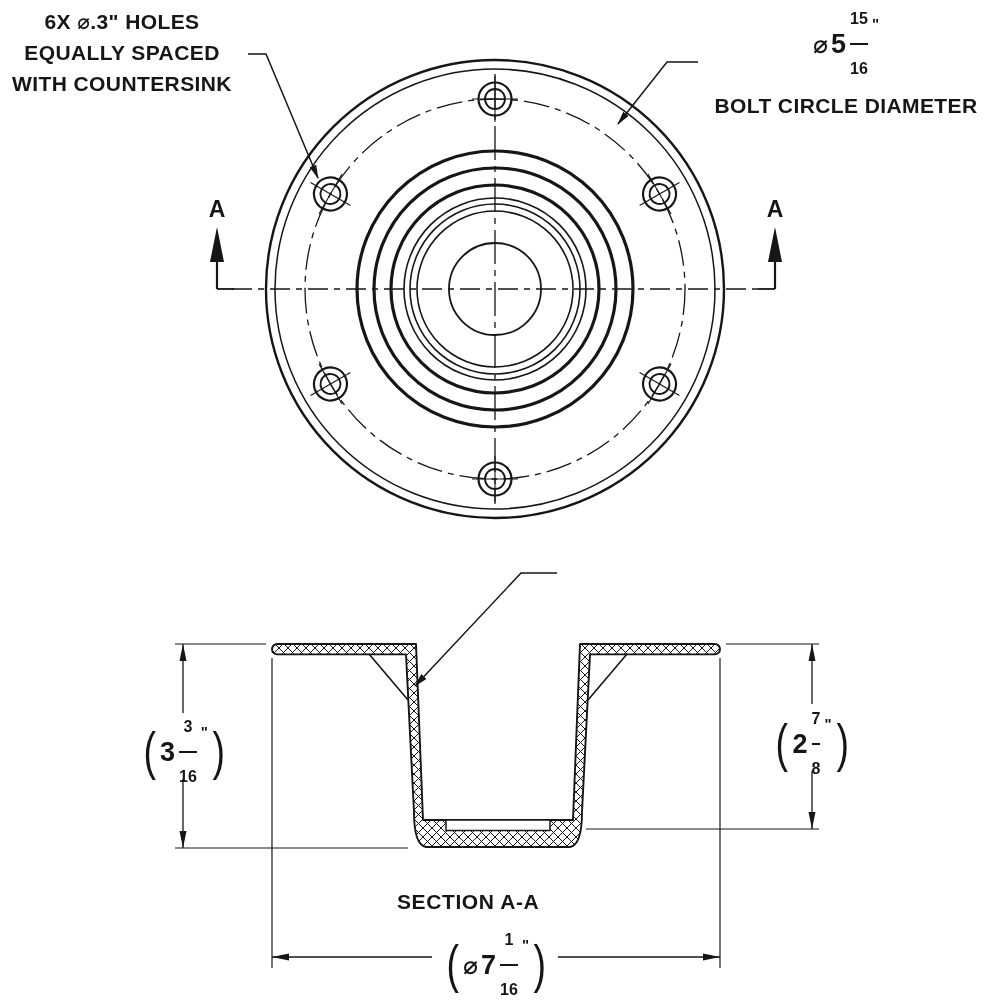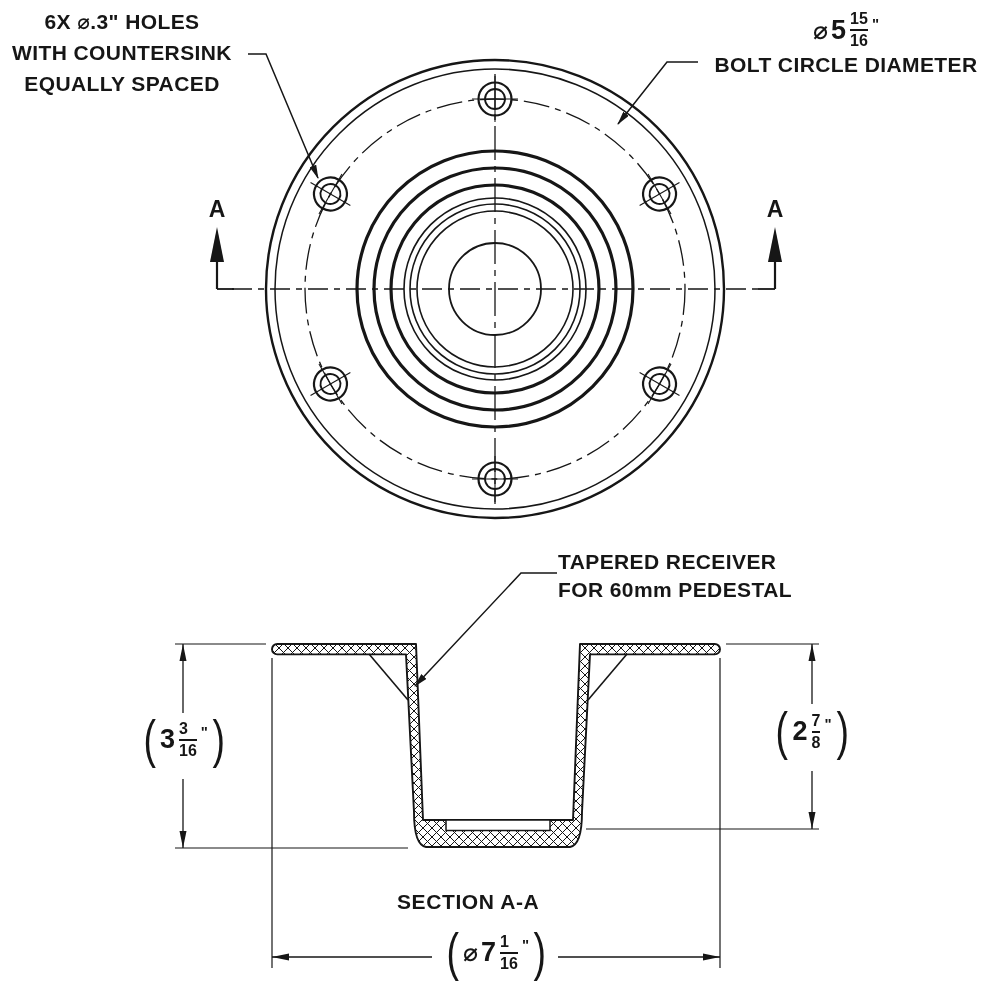--- a/index.html
+++ b/index.html
@@ -18,21 +18,21 @@
   .txt { position:absolute; color:var(--ink); }
   .note { font-size:21px; font-weight:bold; letter-spacing:.4px; line-height:31px; text-align:center; }
   .note span { display:block; }
   .note-left-align { text-align:left; line-height:28px; }
   .caption { font-size:21px; font-weight:bold; letter-spacing:.6px; text-align:left; }
   .a-label { font-size:23px; font-weight:bold; text-align:center; width:24px; }
 
   .dim { display:inline-flex; align-items:center; justify-content:center; gap:2px; }
   .dim .whole { font-size:27px; font-weight:bold; line-height:1; }
   .dim .dia   { font-size:25px; font-weight:bold; line-height:1; margin-right:1px; }
-  .frac { display:inline-flex; flex-direction:column; line-height:1; gap:2px; margin:0 2px; }
+  .frac { display:inline-flex; flex-direction:column; align-items:center; line-height:1; gap:16px; margin:0 2px; }
   .frac .num, .frac .den { font-size:16px; font-weight:bold; line-height:1; }
   .fbar { display:block; width:100%; height:2.2px; background:var(--ink); }
   .unit { align-self:flex-start; font-size:15px; font-weight:bold; margin-top:4px; }
   .paren { font-size:52px; font-weight:400; line-height:.8; display:inline-block; transform:scaleX(.72); }
   .dim-abs { position:absolute; }
 </style>
 </head>
 <body>
 
 <div class="stage">
@@ -154,45 +154,41 @@
       <line class="ln" x1="272" y1="957" x2="432" y2="957" stroke-width="1.3"></line>
       <line class="ln" x1="558" y1="957" x2="720" y2="957" stroke-width="1.3"></line>
       <polygon class="fl" points="272,957 289,953.5 289,960.5"></polygon>
       <polygon class="fl" points="720,957 703,953.5 703,960.5"></polygon>
     </g>
   </g>
 </svg>
 
 <div class="txt note" style="left:6px; top:6px; width:232px;">
   <span>6X ⌀.3" HOLES</span>
+  <span>EQUALLY SPACED</span>
   <span>WITH COUNTERSINK</span>
-  <span>EQUALLY SPACED</span>
 </div>
 
 <div class="txt" style="left:698px; top:11px; width:296px; text-align:center;">
   <span class="dim">
     <span class="dia">⌀</span>
         <span class="whole">5</span>
     <span class="frac">
       <span class="num">15</span>
       <span class="fbar"></span>
       <span class="den">16</span>
     </span>
     <span class="unit">"</span>
   </span>
-  <div class="note" style="line-height:24px; margin-top:4px;">BOLT CIRCLE DIAMETER</div>
+  <div class="note" style="line-height:24px; margin-top:17px;">BOLT CIRCLE DIAMETER</div>
 </div>
 
 <div class="txt a-label" style="left:205px; top:196px;">A</div>
 <div class="txt a-label" style="left:763px; top:196px;">A</div>
 
-<div class="txt note note-left-align" style="left:558px; top:548px; width:270px;">
-  <span>TAPERED RECEIVER</span>
-  <span>FOR 60mm PEDESTAL</span>
-</div>
 
 <div class="txt dim dim-abs" style="left:123px; top:719px; width:122px;">
   <span class="paren">(</span>
   <span class="whole">3</span>
   <span class="frac">
     <span class="num">3</span>
     <span class="fbar"></span>
     <span class="den">16</span>
   </span>
   <span class="unit">"</span>

